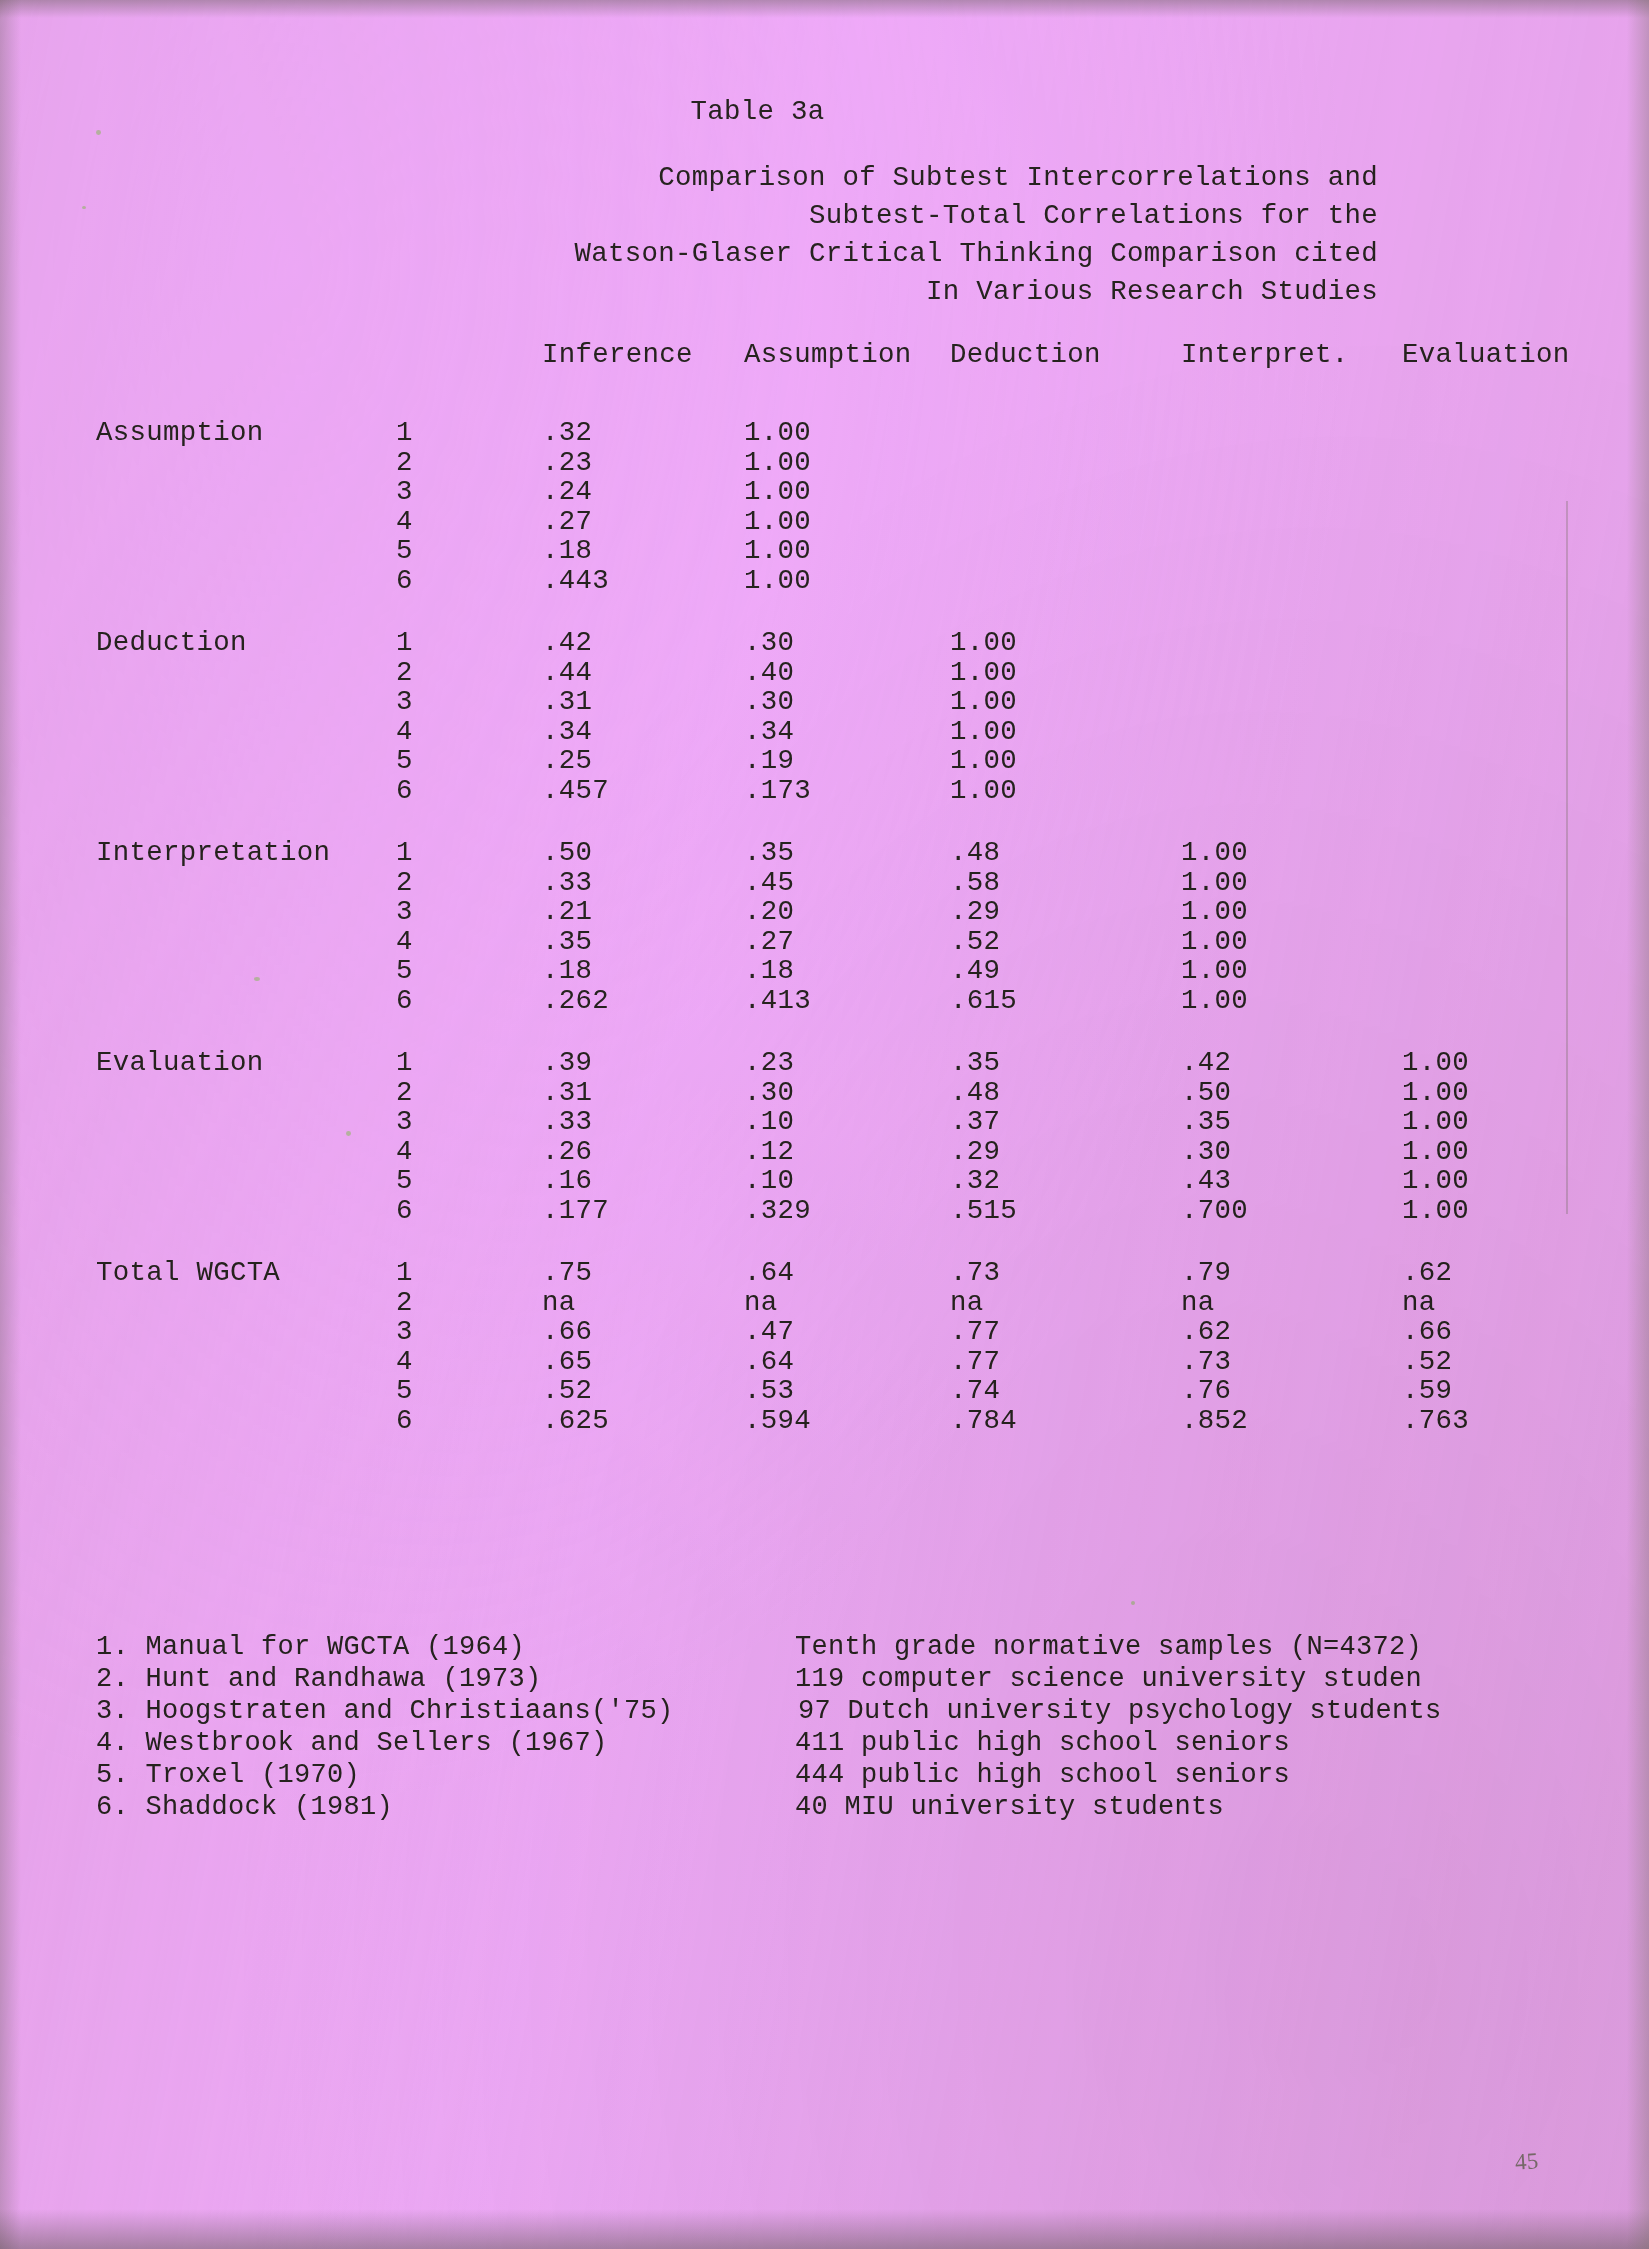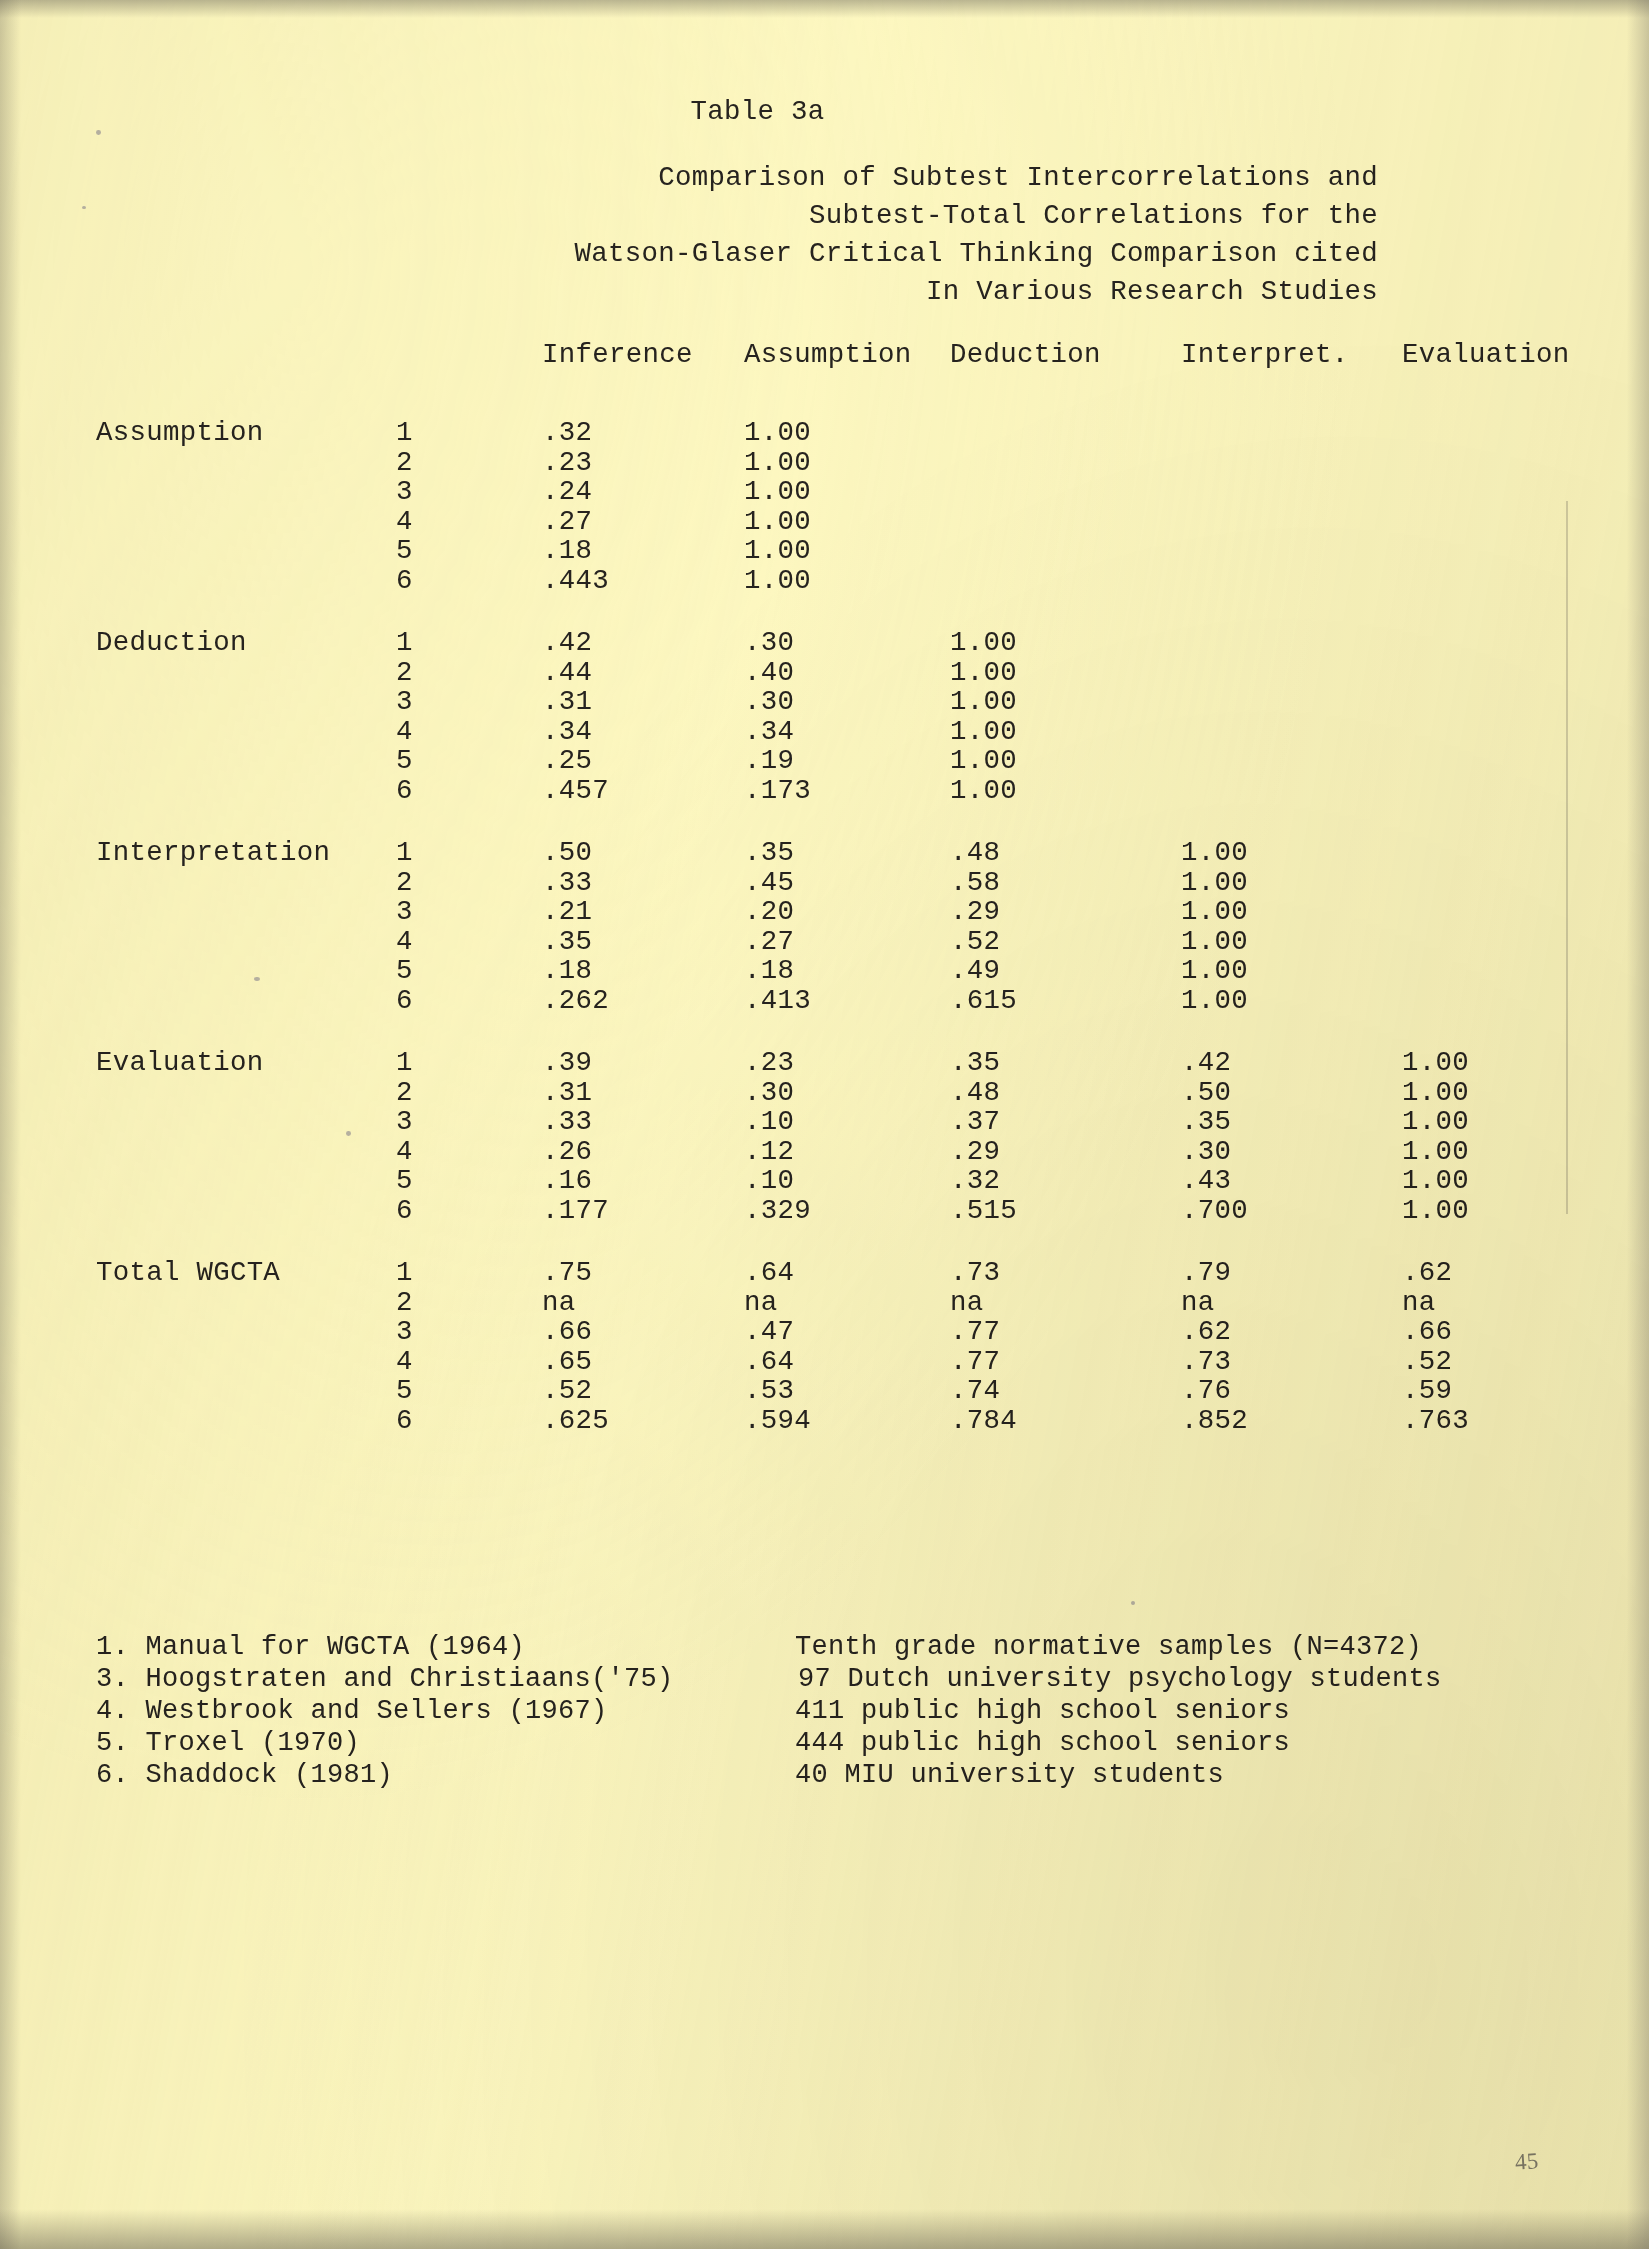--- a/index.html
+++ b/index.html
@@ -5,21 +5,21 @@
 <style>
   html, body {
     margin: 0;
     padding: 0;
     background: #8a8a80;
   }
   #page {
     position: relative;
     width: 1649px;
     height: 2250px;
-    background: #fef9c3;
+    background: #f0abfc;
     overflow: hidden;
     font-family: "Liberation Mono", "DejaVu Sans Mono", monospace;
     color: #26231f;
   }
   
   #paper-texture {
     position: absolute;
     inset: 0;
     pointer-events: none;
     background:
@@ -469,20 +469,24 @@
       </div>
 
     </div>
 
     <div id="notes-block">
       <div class="noterow tw">
         <span class="note-cite">1. Manual for WGCTA (1964)</span>
         <span class="note-desc">Tenth grade normative samples (N=4372)</span>
       </div>
       <div class="noterow tw">
+        <span class="note-cite">2. Hunt and Randhawa (1973)</span>
+        <span class="note-desc">119 computer science university studen</span>
+      </div>
+      <div class="noterow tw">
         <span class="note-cite">3. Hoogstraten and Christiaans('75)</span>
         <span class="note-desc shift">97 Dutch university psychology students</span>
       </div>
       <div class="noterow tw">
         <span class="note-cite">4. Westbrook and Sellers (1967)</span>
         <span class="note-desc">411 public high school seniors</span>
       </div>
       <div class="noterow tw">
         <span class="note-cite">5. Troxel (1970)</span>
         <span class="note-desc">444 public high school seniors</span>

